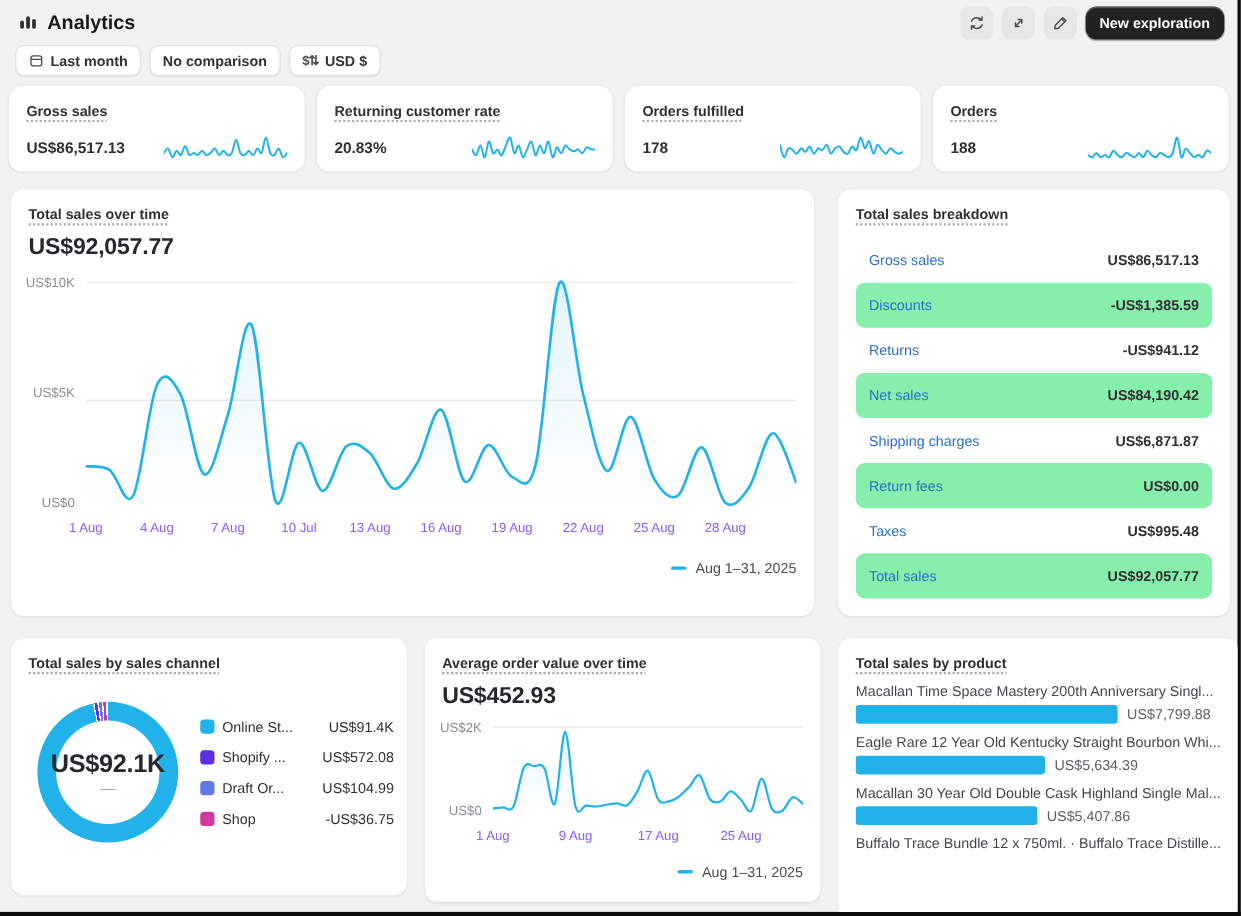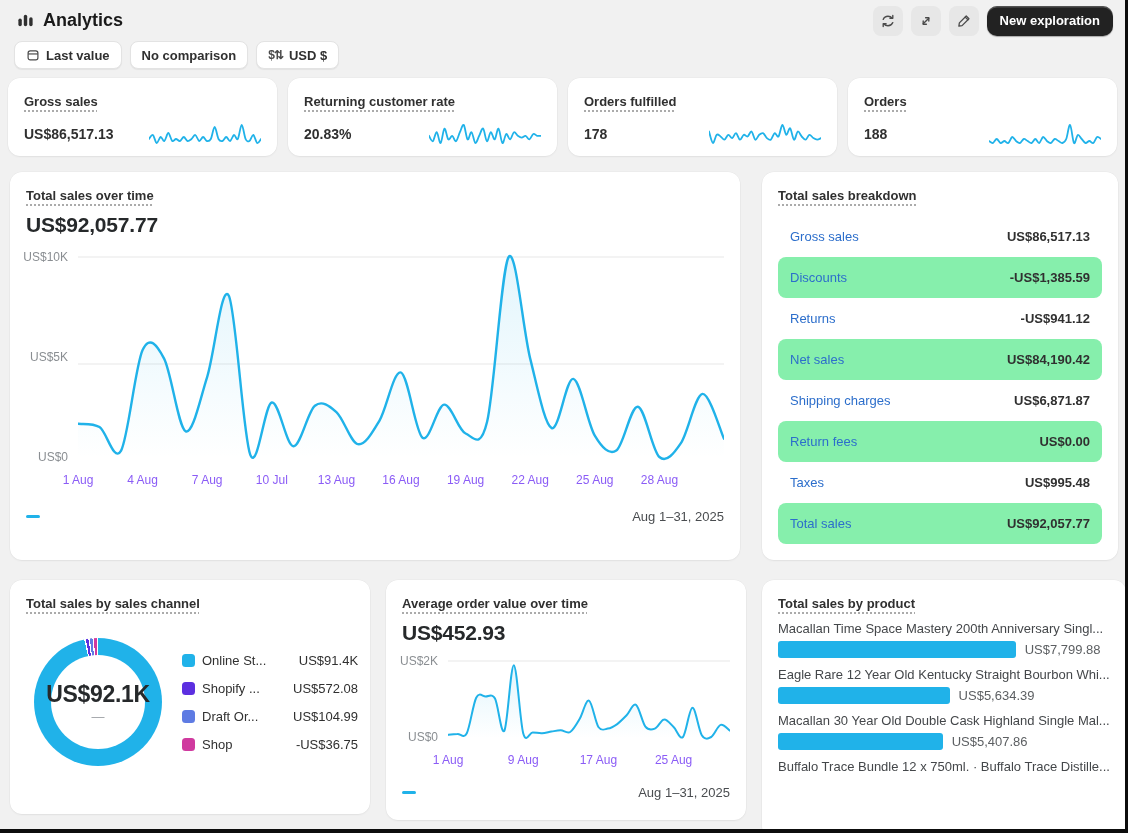--- a/index.html
+++ b/index.html
@@ -41,21 +41,21 @@
   .mid-grid .card { height:388px; }
   .big-value { font-size:21px; font-weight:700; color:#26292b; margin-top:9px; letter-spacing:-0.2px; }
 
   .chart-block { margin-top:14px; }
   .chart-row { display:flex; }
   .ylabels { width:52px; position:relative; font-size:12px; color:#8a8e92; }
   .ylabels span { position:absolute; right:10px; transform:translateY(-50%); white-space:nowrap; }
   .chart-svg { flex:1; display:block; }
   .xlabels { position:relative; height:16px; font-size:12px; color:#8b5cf6; margin-top:10px; }
   .xlabels span { position:absolute; transform:translateX(-50%); white-space:nowrap; }
-  .legend { display:flex; align-items:center; justify-content:space-between; gap:8px; margin-top:20px;
+  .legend { display:flex; align-items:center; justify-content:flex-end; gap:8px; margin-top:20px;
             font-size:13px; color:#4a4d50; }
   .legend-dash { width:14px; height:3px; border-radius:2px; }
 
   
   .bd-rows { margin-top:12px; }
   .bd-row { display:flex; align-items:center; justify-content:space-between; height:41px;
             padding:0 12px; border-radius:8px; font-size:13px; }
   .bd-row.shaded { background:#86efac; }
   .bd-label { color:#2c6ecb; cursor:pointer; }
   .bd-value { font-weight:700; color:#303030; }
@@ -136,21 +136,21 @@
 </div>
 
 <div class="filters">
   <button class="chip-btn">
     <span class="chip-ico">
       <svg width="14" height="14" viewBox="0 0 20 20" fill="none" stroke="#4a4a4a" stroke-width="1.7">
           <rect x="3" y="4" width="14" height="13" rx="3"></rect>
           <path d="M3 8.5h14"></path>
         </svg>
     </span>
-    <span>Last value</span>
+    <span>Last month</span>
   </button>
   <button class="chip-btn">
     <span>No comparison</span>
   </button>
   <button class="chip-btn">
     <span class="chip-ico" style="font-weight:700">$⇅</span>
     <span>USD $</span>
   </button>
 </div>
 

